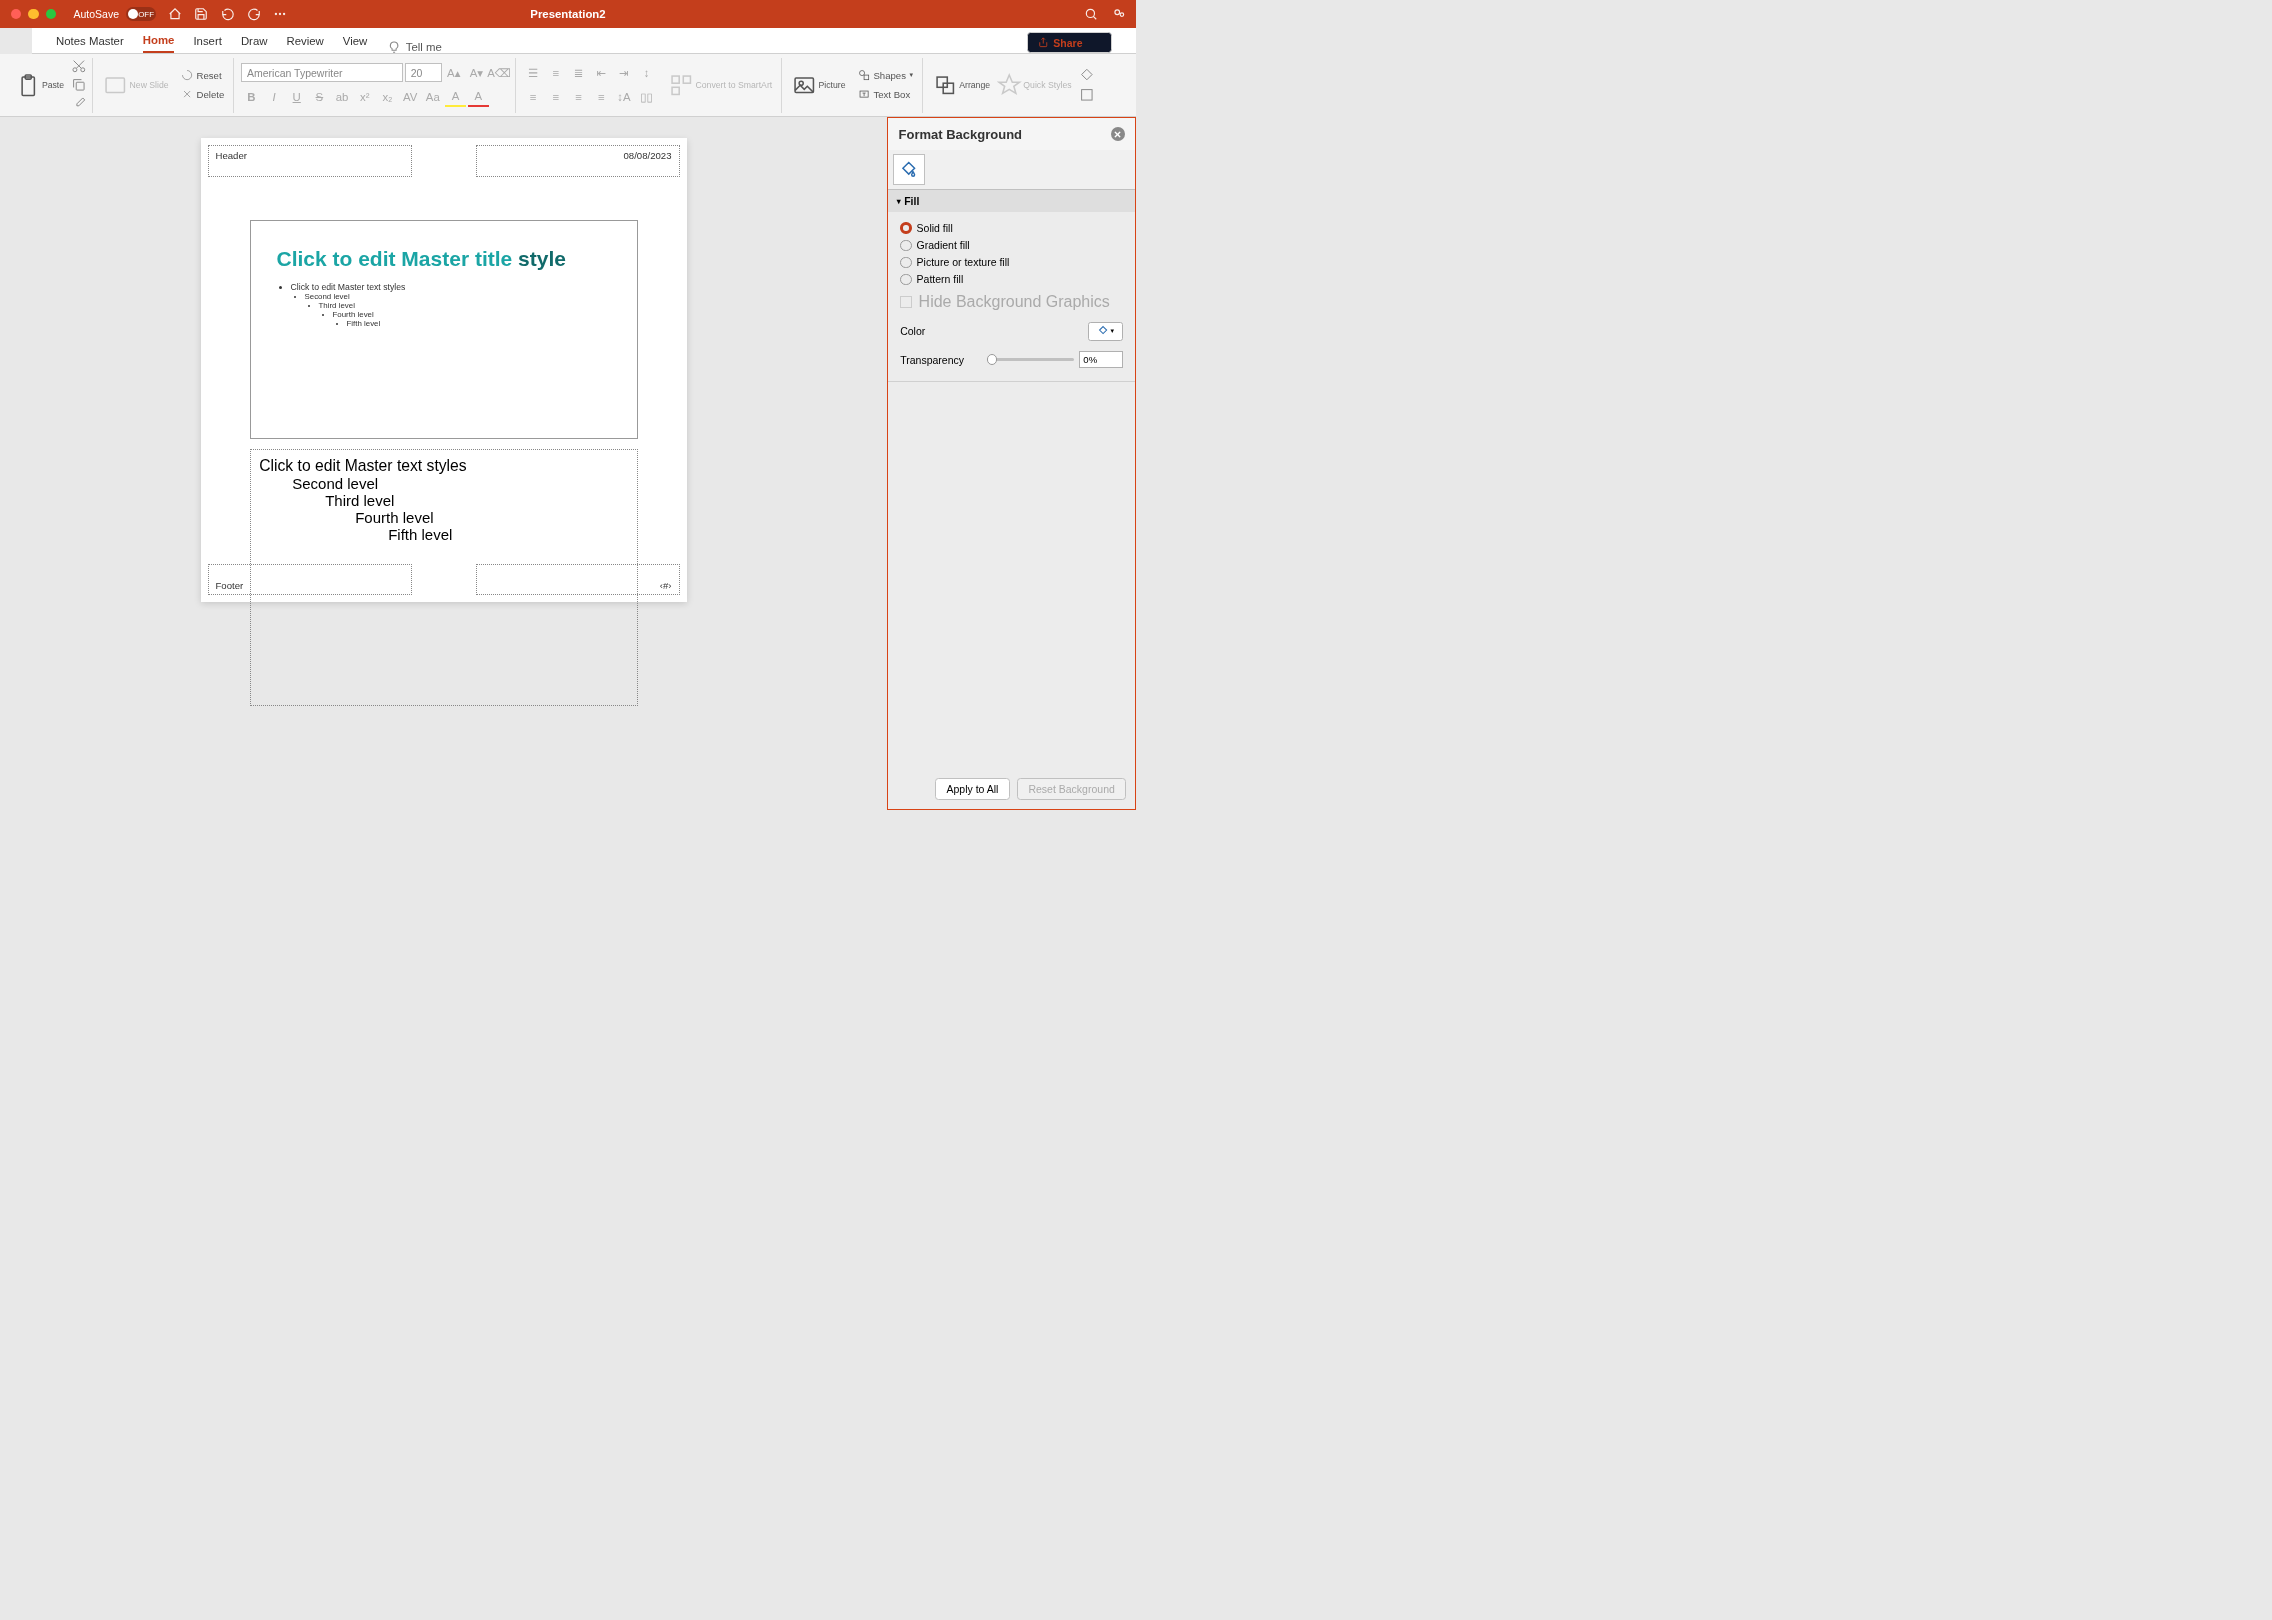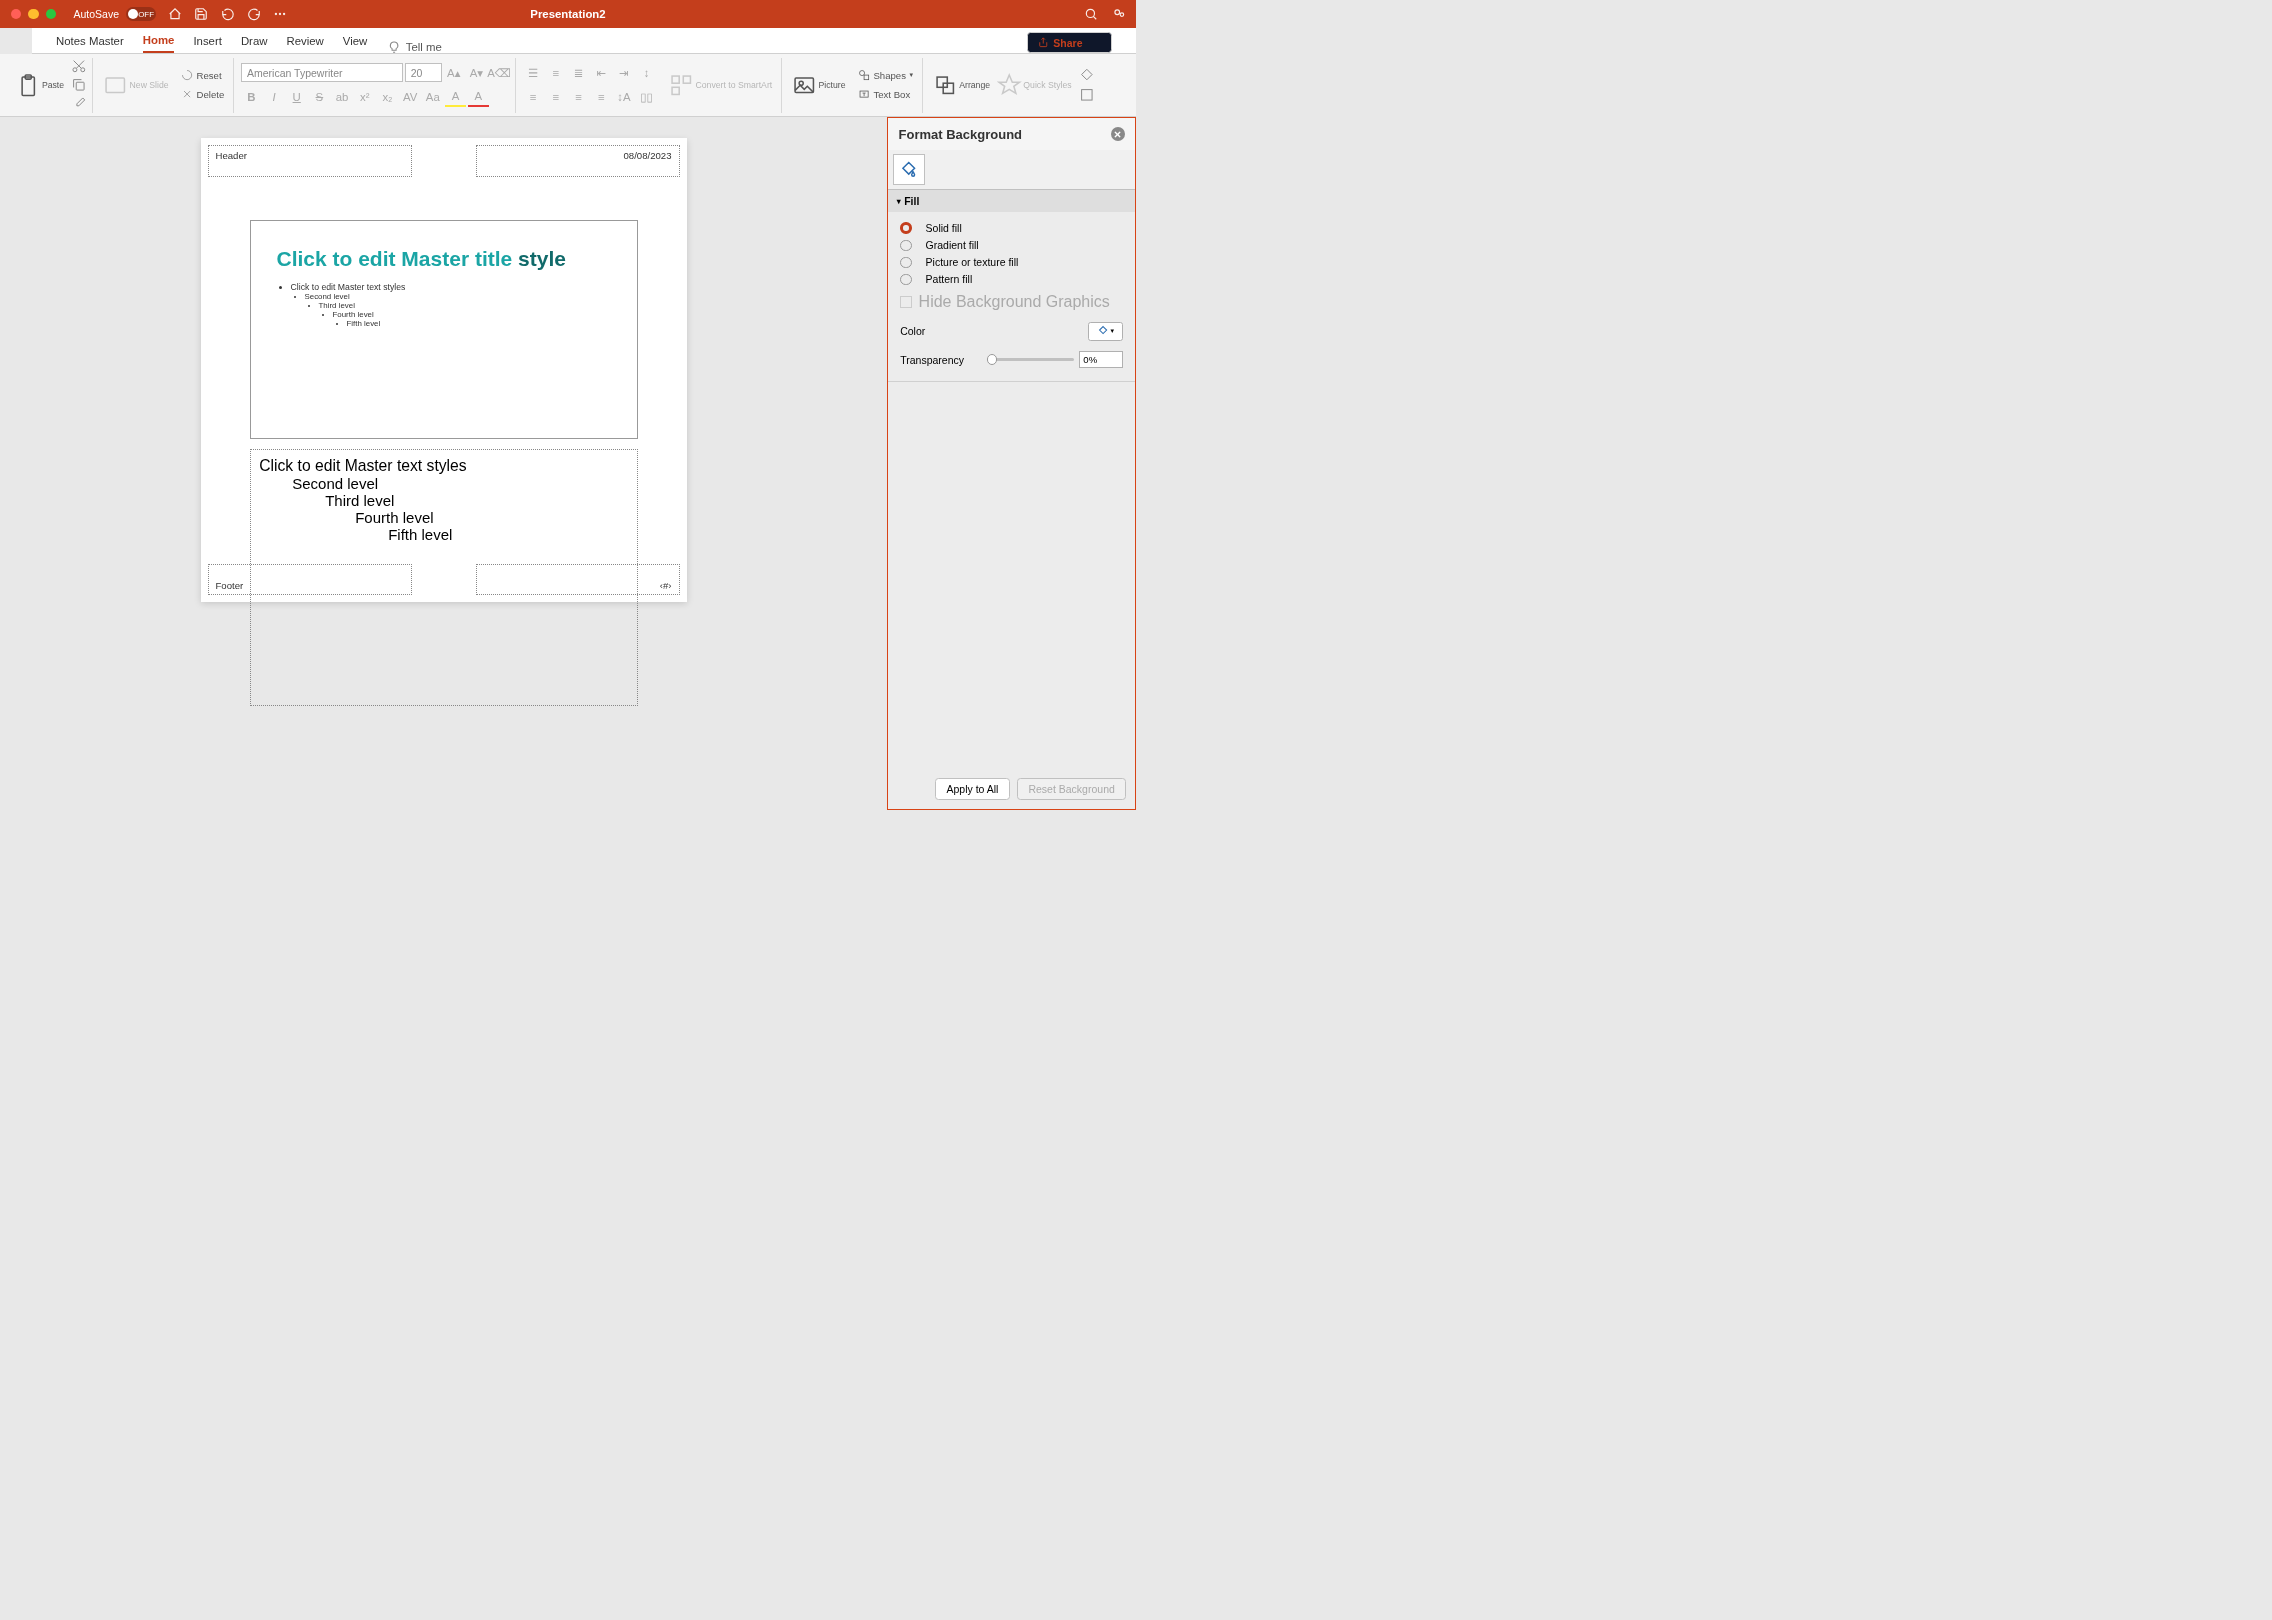--- a/index.html
+++ b/index.html
@@ -74,21 +74,21 @@
 
 
 .pane { width: 249px; background: #ececec; border: 1.7px solid #d84315; border-left: 1.7px solid #d84315; display: flex; flex-direction: column; font-size: 11.4px; }
 .pane-header { padding: 8.7px 10.5px; font-size: 13px; font-weight: 600; color: #333; display: flex; align-items: center; justify-content: space-between; background: #f5f5f5; }
 .pane-close { width: 14px; height: 14px; border-radius: 50%; background: #888; color: white; display: flex; align-items: center; justify-content: center; font-size: 9.6px; cursor: pointer; }
 .pane-tabs { padding: 3.5px 5.2px; border-bottom: 0.9px solid #c0c0c0; background: #f0f0f0; }
 .pane-tab { width: 31.5px; height: 31.5px; border: 0.9px solid #c0c0c0; background: white; display: flex; align-items: center; justify-content: center; cursor: pointer; }
 .pane-section { border-bottom: 0.9px solid #d0d0d0; }
 .pane-section-h { padding: 5.2px 8.7px; background: #dedede; font-size: 10.5px; font-weight: 600; cursor: pointer; display: flex; align-items: center; gap: 3.5px; }
 .pane-body { padding: 7px 12.2px; }
-.radio-row { display: flex; align-items: flex-end; gap: 14px; padding: 2.6px 0; font-size: 10.5px; cursor: pointer; }
+.radio-row { display: flex; align-items: flex-end; gap: 5px; padding: 2.6px 0; font-size: 10.5px; cursor: pointer; }
 .radio { width: 11.4px; height: 11.4px; border-radius: 50%; border: 0.9px solid #999; display: flex; align-items: center; justify-content: center; }
 .radio.checked { border: 3.5px solid #c43e1c; }
 .check-row { display: flex; align-items: center; gap: 7px; padding: 5.2px 0; font-size: 16px; color: #aaa; }
 .checkbox { width: 11.4px; height: 11.4px; border: 0.9px solid #ccc; }
 .prop-row { display: flex; align-items: center; justify-content: space-between; padding: 5.2px 0; font-size: 10.5px; }
 .color-btn { width: 35px; height: 19px; border: 0.9px solid #b0b0b0; background: white; border-radius: 2.6px; cursor: pointer; display: flex; align-items: center; justify-content: center; gap: 1.7px; }
 .slider { width: 87px; height: 3.5px; background: #c0c0c0; border-radius: 1.7px; position: relative; }
 .slider-knob { width: 10.5px; height: 10.5px; background: white; border: 0.9px solid #999; border-radius: 50%; position: absolute; top: -3.5px; left: 0; }
 .pct-input { width: 44px; height: 17.5px; border: 0.9px solid #b0b0b0; font-size: 9.6px; padding: 0 3.5px; }
 .pane-footer { margin-top: auto; padding: 8.7px; display: flex; gap: 7px; justify-content: flex-end; }

